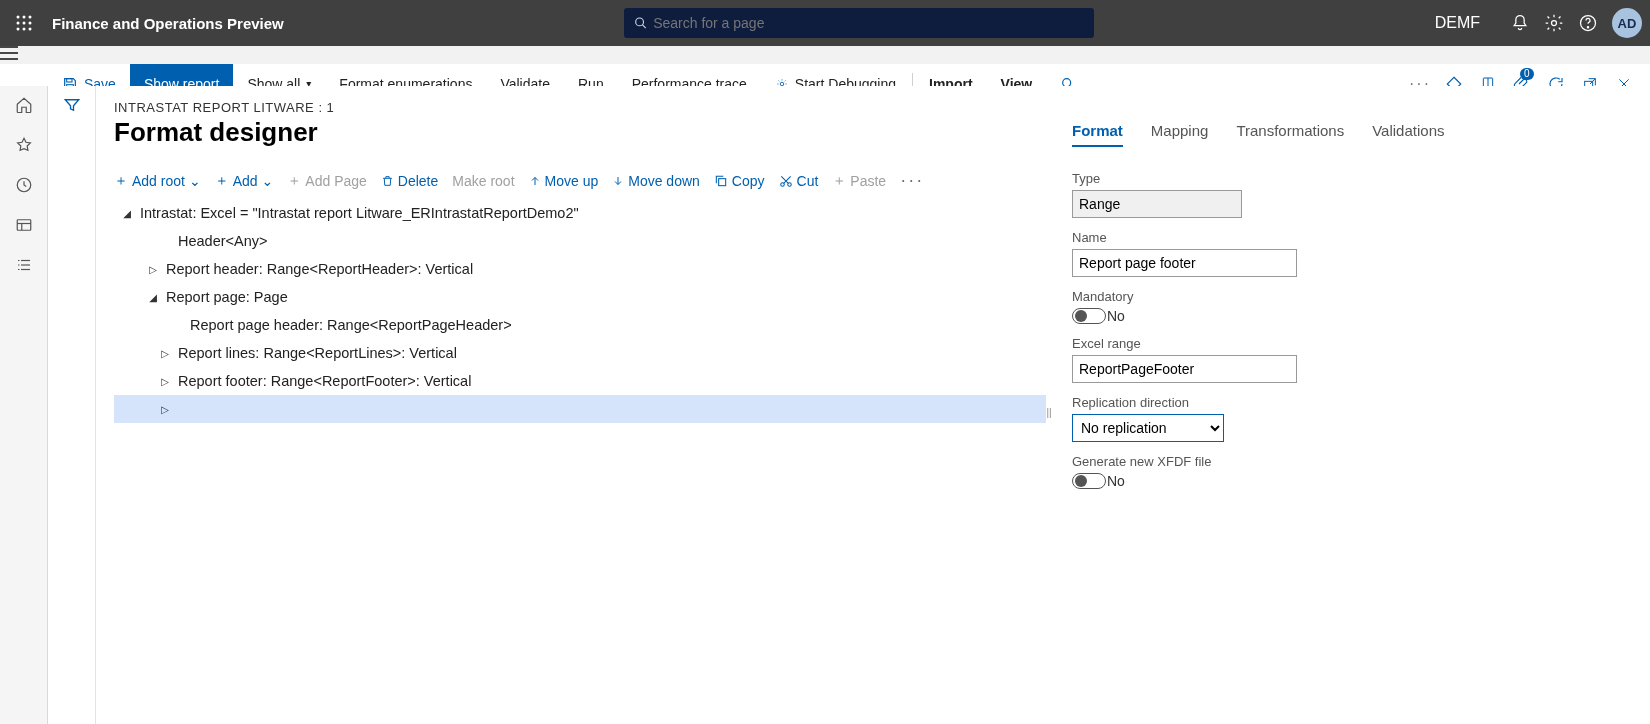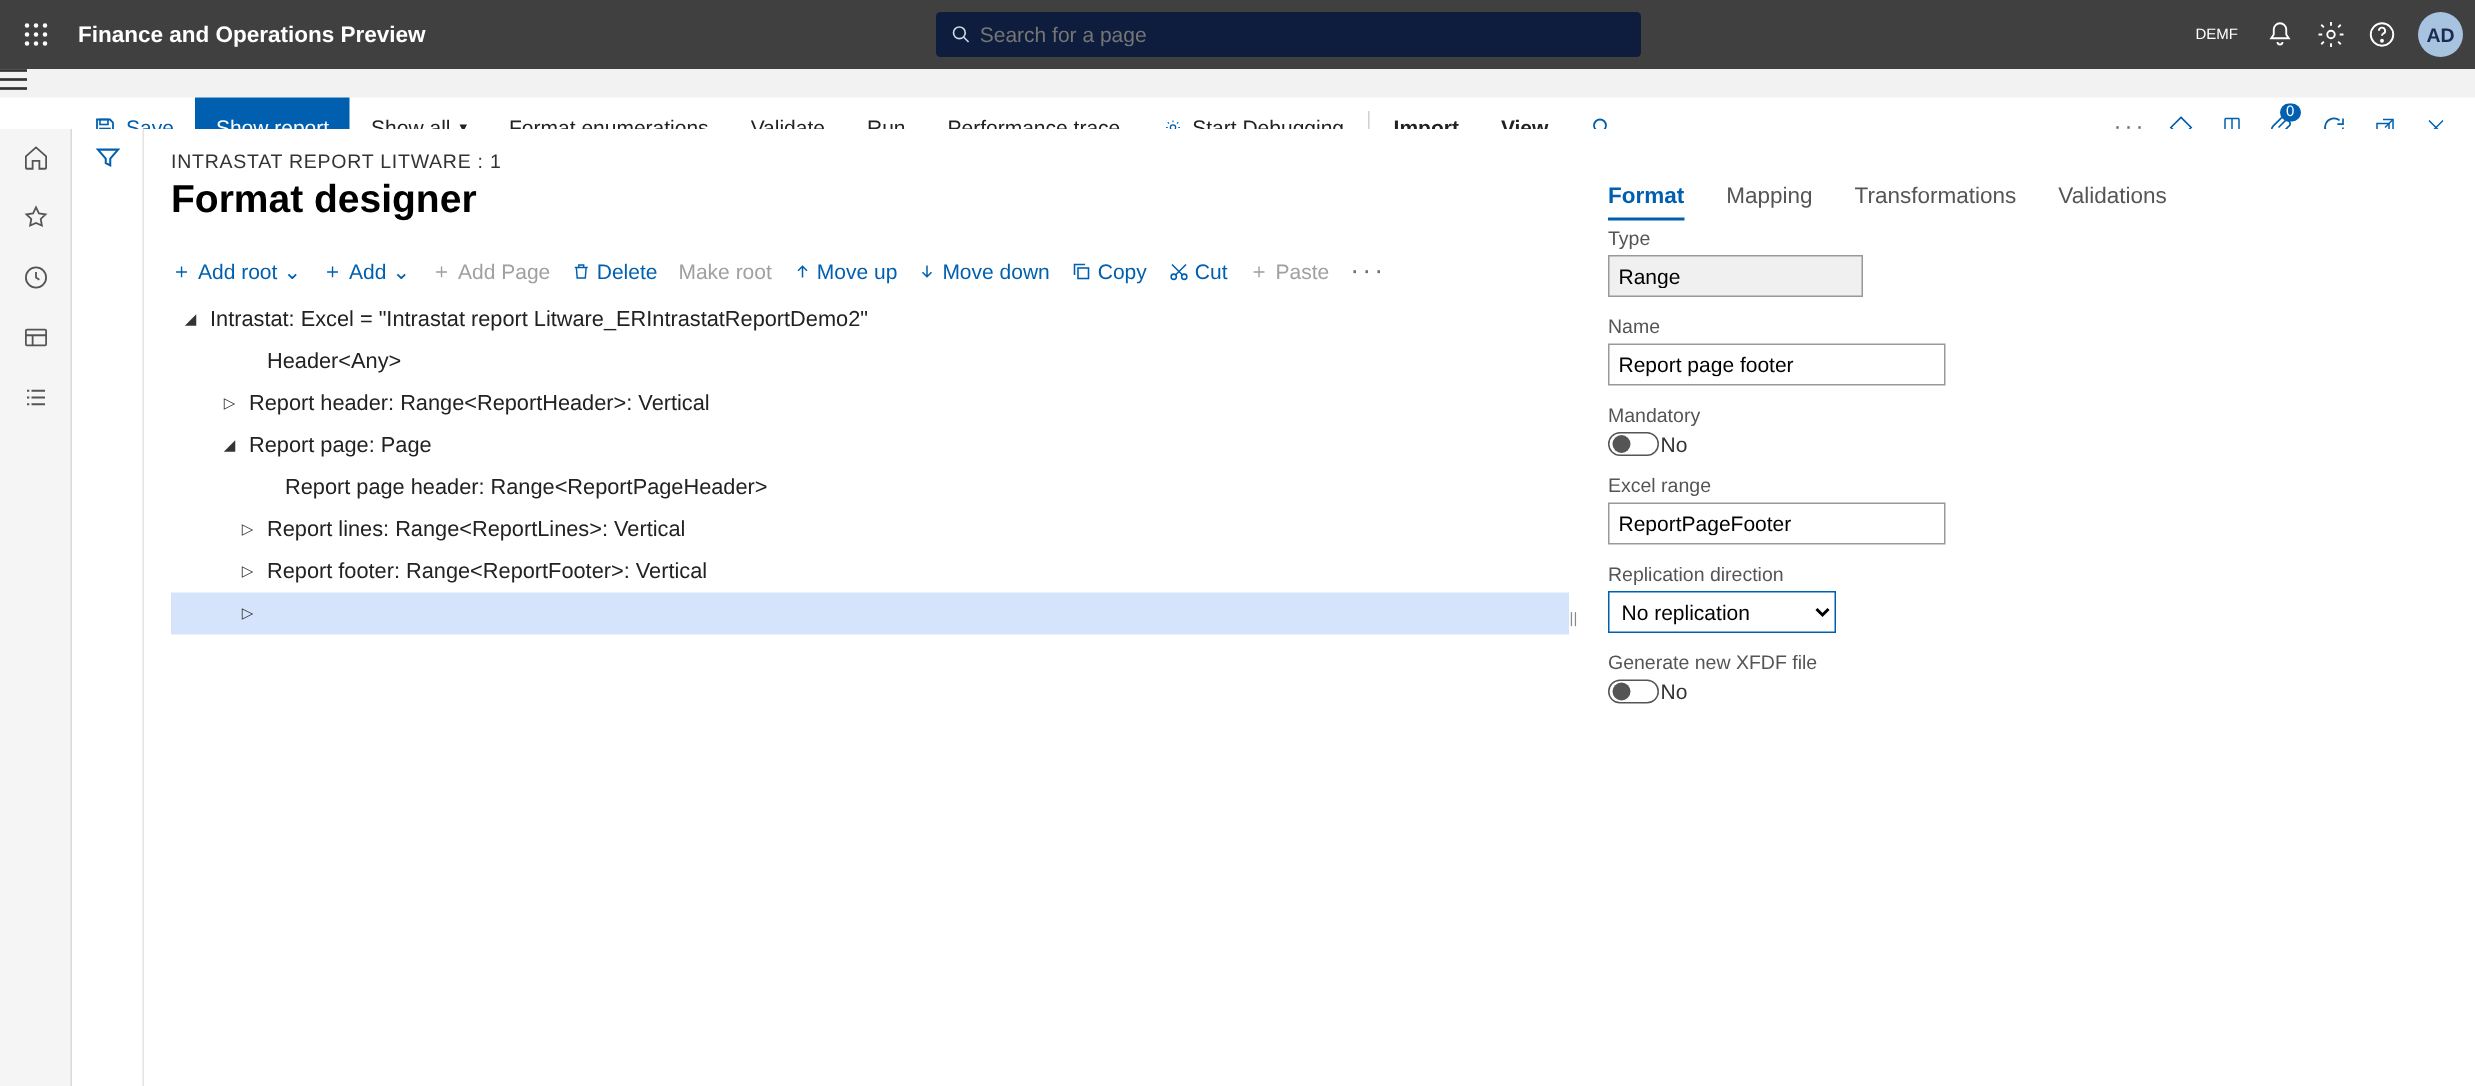--- a/index.html
+++ b/index.html
@@ -5,21 +5,21 @@
   * { box-sizing: border-box; margin: 0; padding: 0; }
   html, body { width: 1650px; height: 724px; font-family: "Segoe UI", Arial, sans-serif; background: #f2f2f2; overflow: hidden; }
   
   .topbar { height: 46px; background: #404040; color: #fff; display: flex; align-items: center; padding: 18px 8px; }
   .topbar .waffle { width: 32px; height: 32px; display:flex;align-items:center;justify-content:center; margin-right: 12px; }
   .topbar .app-title { font-size: 15px; font-weight: 600; margin-right: 20px; }
   .topbar .search { flex: 0 0 470px; height: 30px; background: #0e1d3e; border-radius: 3px; display: flex; align-items: center; padding: 0 10px; color: #cfd6e4; margin-left: 320px; }
   .topbar .search svg { margin-right: 6px; fill:#cfd6e4; }
   .topbar .search input { background: transparent; border: none; outline: none; color: #cfd6e4; font-size: 14px; width:100%; }
   .topbar .right { margin-left: auto; display:flex; align-items:center; gap: 14px; }
-  .topbar .company { font-size: 10px; margin-right: 4px; }
+  .topbar .company { font-size: 16px; margin-right: 16px; }
   .topbar .avatar { width: 30px; height: 30px; border-radius: 50%; background: #a7c3e0; color: #1b2c52; font-size: 13px; font-weight:600; display:flex;align-items:center;justify-content:center; }
   .topbar-icon { width:20px; height:20px; stroke:#fff; fill:none; stroke-width:1.5; }
 
   
   .commandbar { height: 40px; background: #fff; border-bottom: 1px solid #d9d9d9; display:flex; align-items:center; padding-left:48px; font-size:14px; color:#222; }
   .cmd { padding: 0 14px; height:100%; display:flex; align-items:center; gap:6px; cursor:pointer; }
   .cmd.save { color:#0060af; }
   .cmd.active { background:#0060af; color:#fff; }
   .cmd.bold { font-weight:600; }
   .cmd .chev { font-size:10px; }
@@ -63,21 +63,21 @@
   .indent-1 { padding-left: 32px; }
   .indent-2 { padding-left: 44px; }
   .indent-3 { padding-left: 56px; }
 
   
   .tabs { display:flex; gap:28px; font-size:15px; margin-top:22px; border-bottom:none; color:#555; }
   .tab { padding-bottom:6px; cursor:pointer; }
   .tab.active { color:#0060af; border-bottom:2px solid #0060af; font-weight:600; }
 
   
-  .form { margin-top:4px; font-size:13.5px; }
+  .form { margin-top:24px; font-size:13.5px; }
   .fld { margin-bottom:12px; }
   .fld label { display:block; color:#555; margin-bottom:4px; font-size:13px; }
   .fld input[type=text] { width:225px; height:28px; border:1px solid #999; padding:0 6px; font-size:14px; background:#fff; }
   .fld input[readonly] { background:#f0f0f0; }
   .fld select { width:152px; height:28px; border:1px solid #0060af; font-size:14px; padding:0 4px; background:#fff; }
   .toggle-row { display:flex; align-items:center; gap:1px; }
   .switch { width:34px; height:16px; border:1px solid #555; border-radius:10px; position:relative; background:#fff; }
   .switch .knob { width:12px; height:12px; background:#555; border-radius:50%; position:absolute; top:1px; left:2px; }
   .toggle-label { font-size:14px; color:#333; }
 

